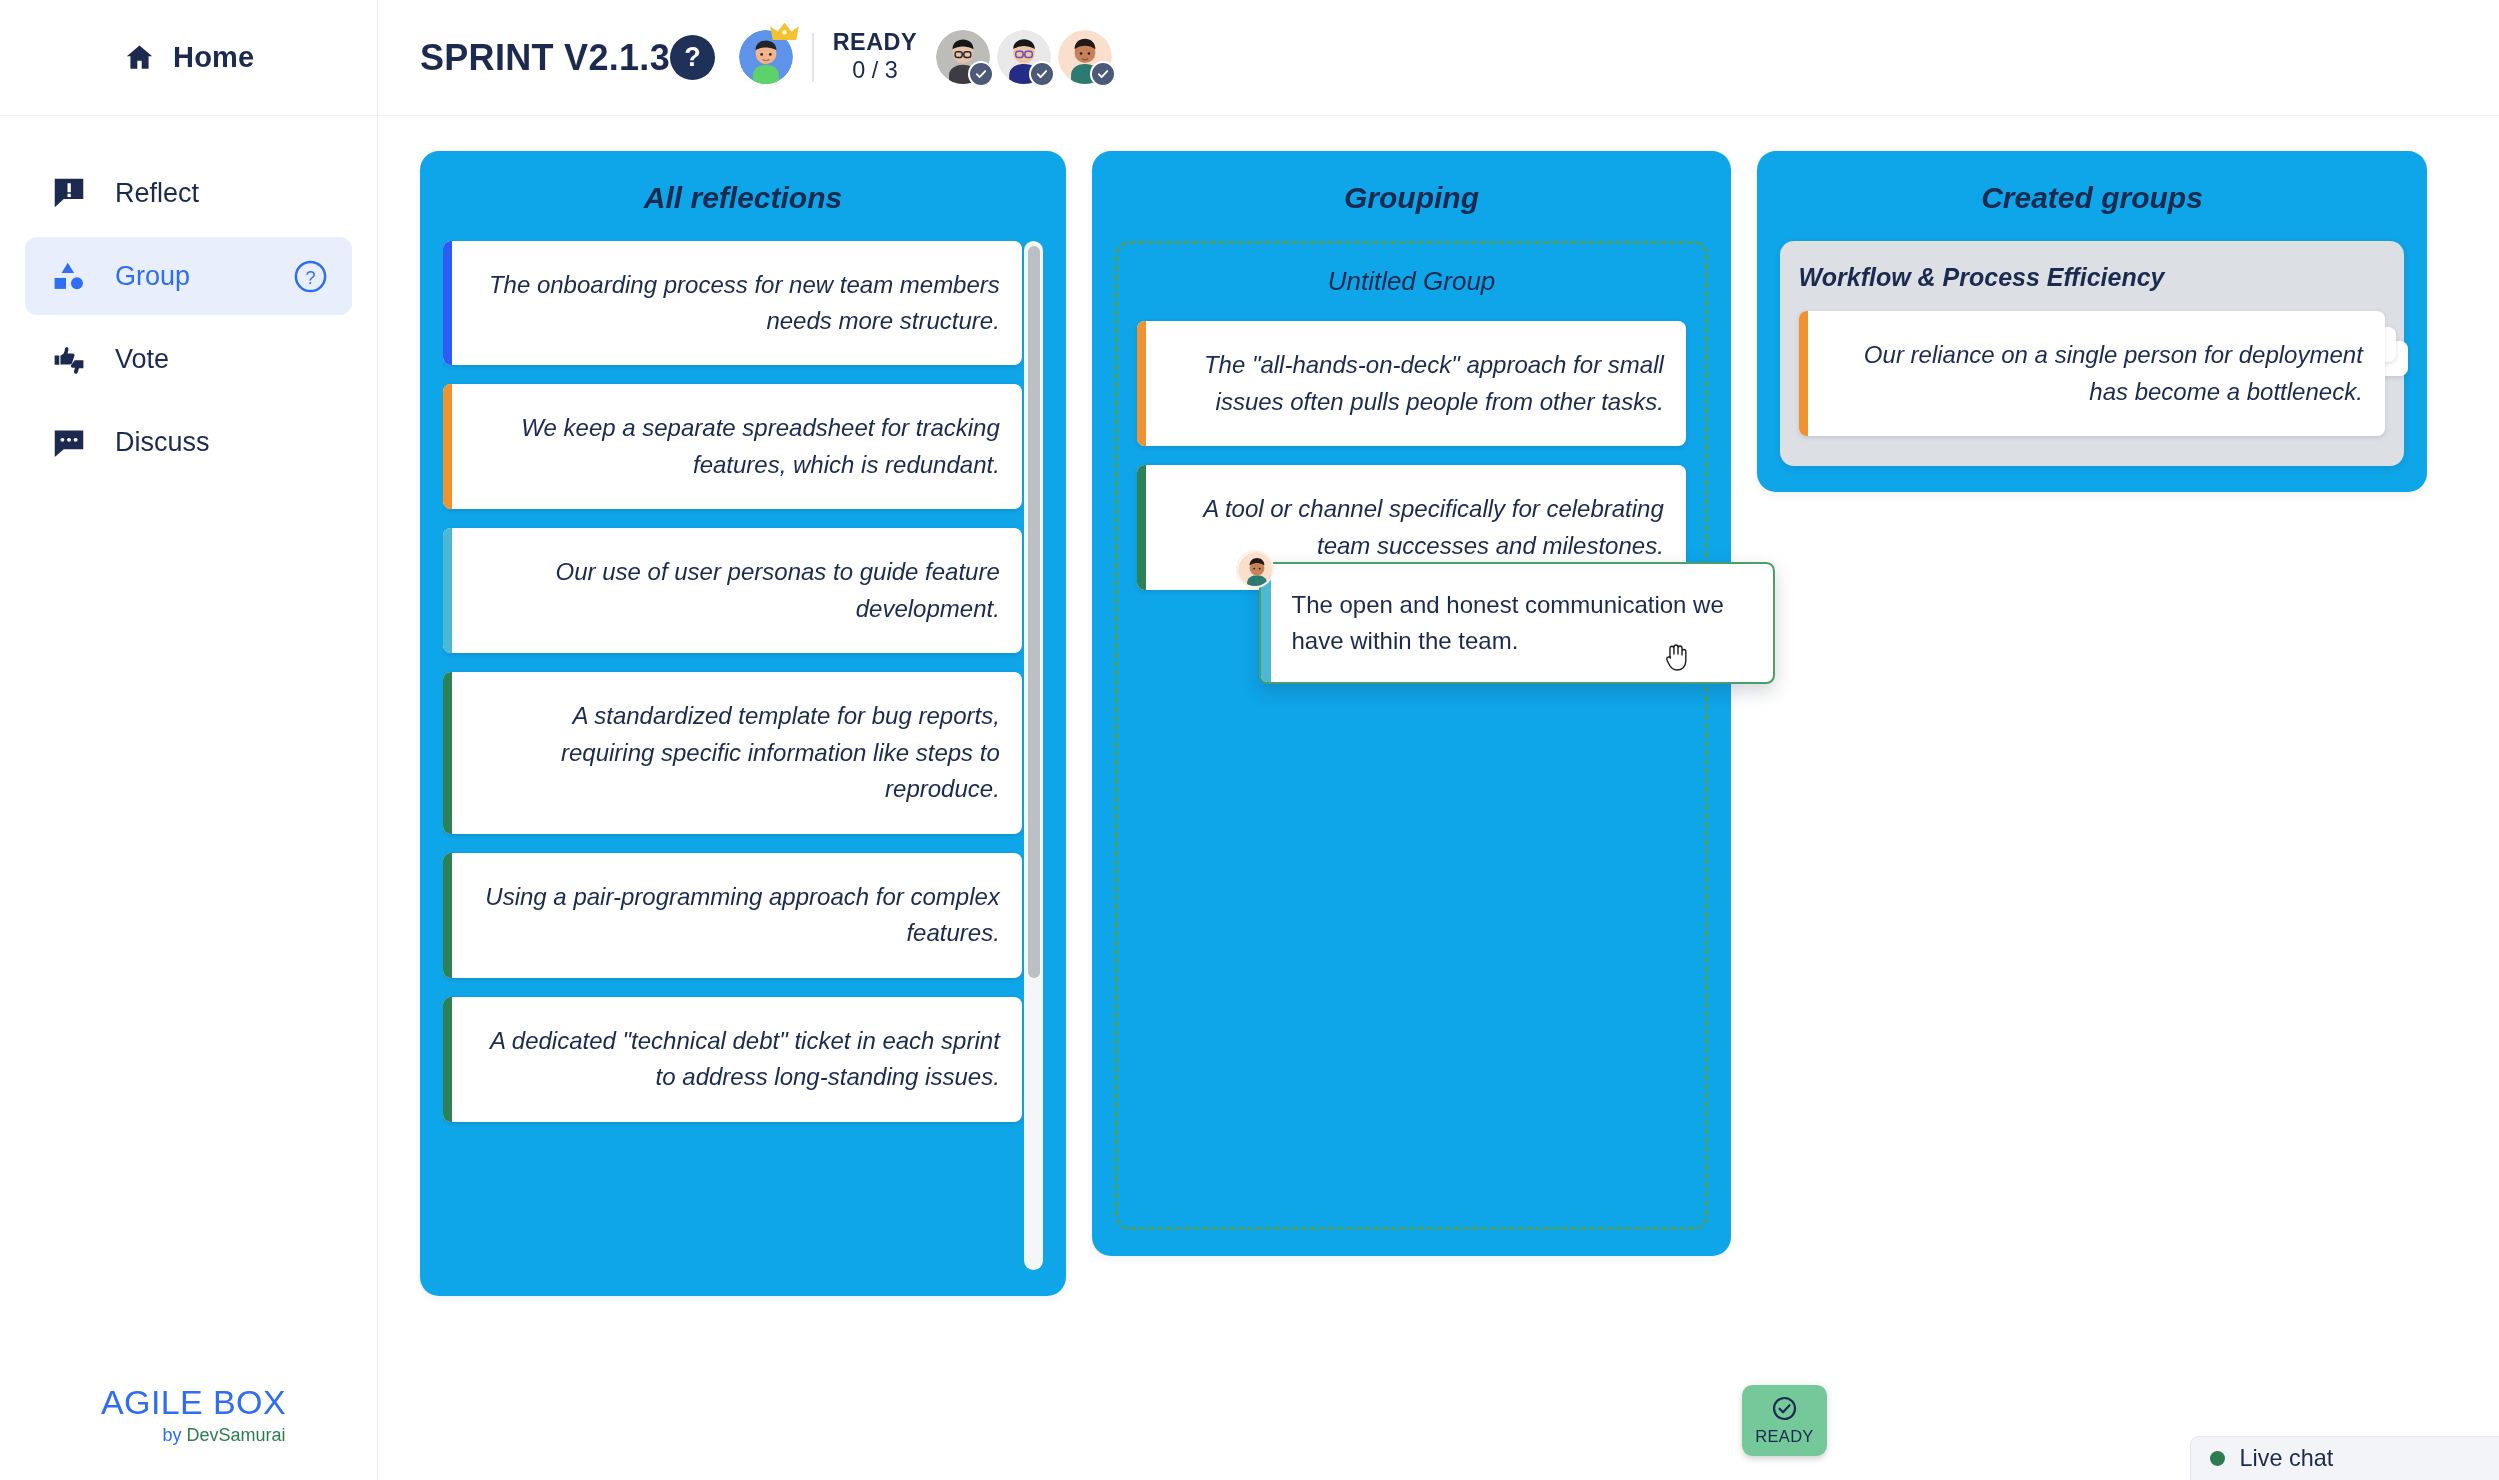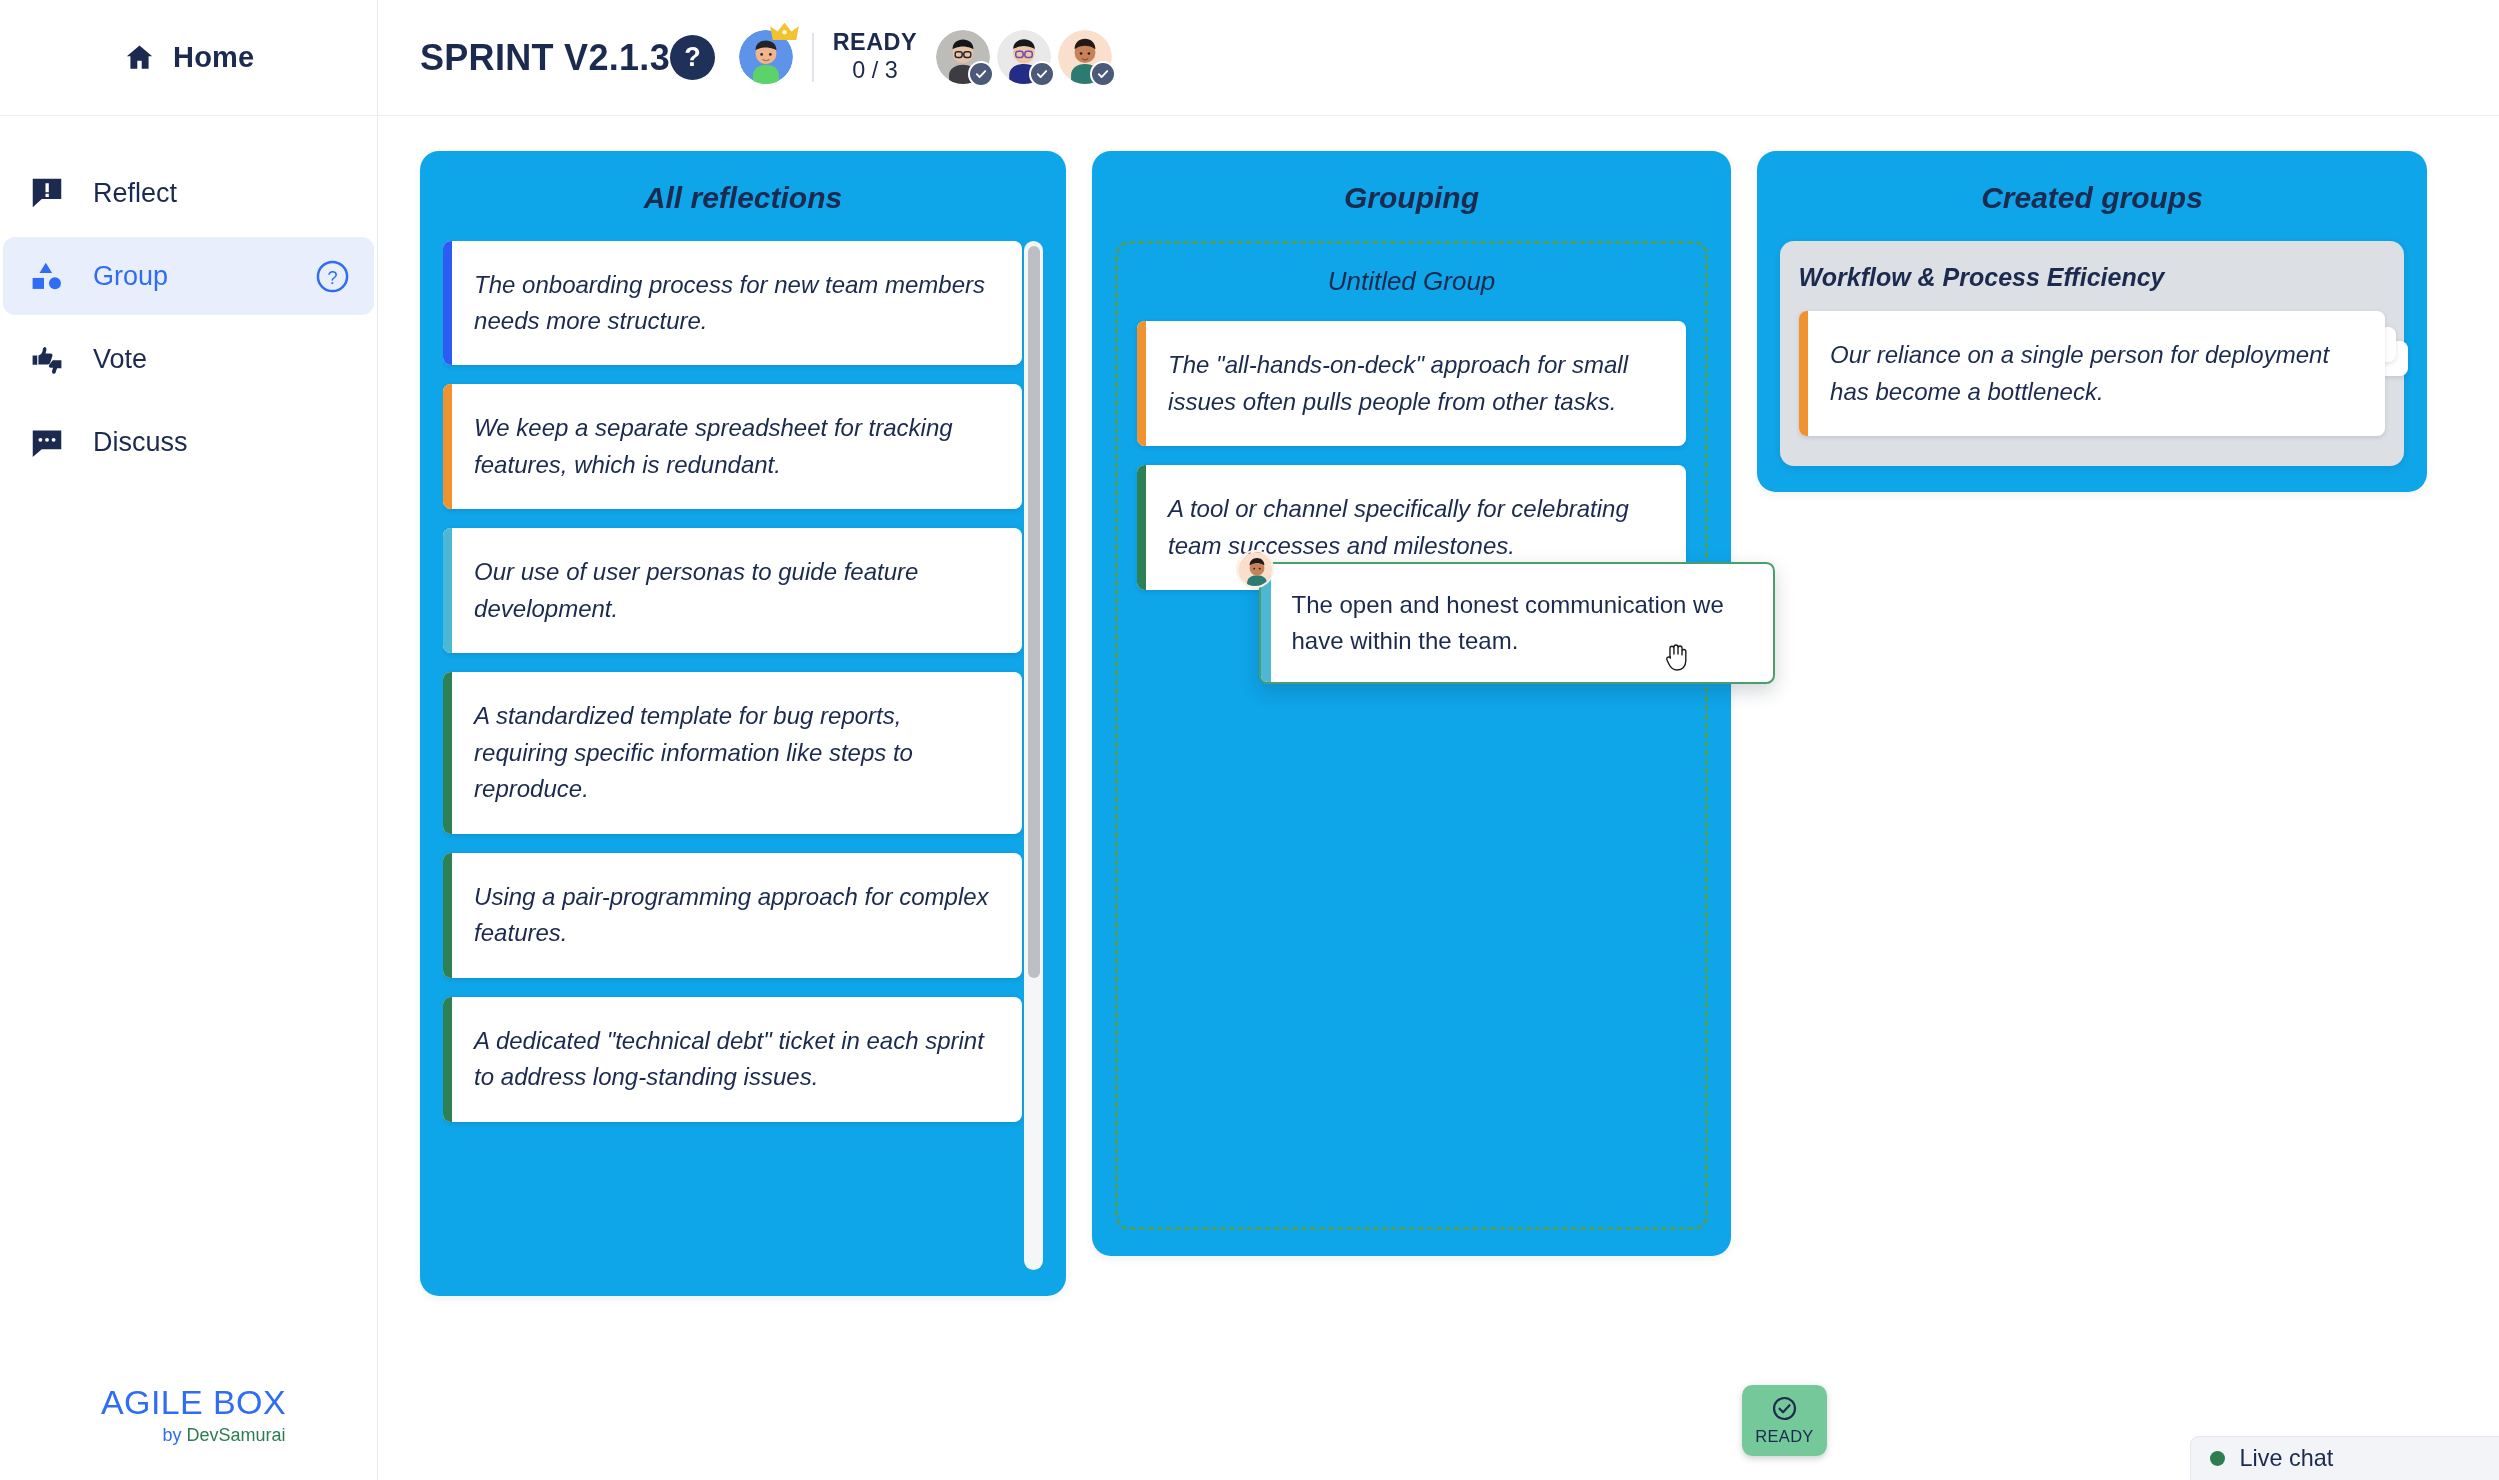--- a/index.html
+++ b/index.html
@@ -22,21 +22,21 @@
   }
   .home-row {
     height: 116px;
     display: flex; align-items: center; justify-content: center;
     gap: 17.4px;
     border-bottom: 1.7px solid #eceef2;
   }
   .home-icon { width: 33px; height: 33px; display:block; }
   .home-label { font-size: 29px; font-weight: 700; color: #1b2a4e; letter-spacing: 0.2px; }
 
-  .nav { margin-top: 38px; padding: 0 3px; display: flex; flex-direction: column; gap: 5.2px; }
+  .nav { margin-top: 38px; padding: 0 25px; display: flex; flex-direction: column; gap: 5.2px; }
   .nav-item {
     height: 78px; border-radius: 12px;
     display: flex; align-items: center; gap: 26px;
     padding: 0 24px;
     cursor: pointer;
   }
   .nav-item.active { background: #e8eefc; }
   .nav-ico { width: 40px; height: 40px; flex: 0 0 40px; display:flex; align-items:center; justify-content:center; }
   .nav-label { font-size: 27px; color: #1b2a4e; flex: 1; }
   .nav-item.active .nav-label { color: #2f6df4; }
@@ -119,21 +119,21 @@
     background: #fff;
     border-radius: 7.8px;
     display: flex;
     overflow: hidden;
     box-shadow: 0 1.7px 4.3px rgba(40,50,70,.13);
     cursor: grab;
   }
   .bar { width: 9.5px; flex: 0 0 9.5px; }
   .card-txt {
     padding: 26px 22.6px 26px 22px;
-    font-size: 24px; line-height: 1.52; color: #1b2a4e;
+    font-size: 24px; line-height: 1.52; color: #1b2a4e; text-align: right;
   }
 
   
   .sbar-track {
     position: absolute; top: 0; right: 0;
     width: 19px; height: 100%;
     background: #f5f6f8; border-radius: 9.5px;
   }
   .sbar-thumb {
     position: absolute; top: 5.2px; left: 3.5px;

